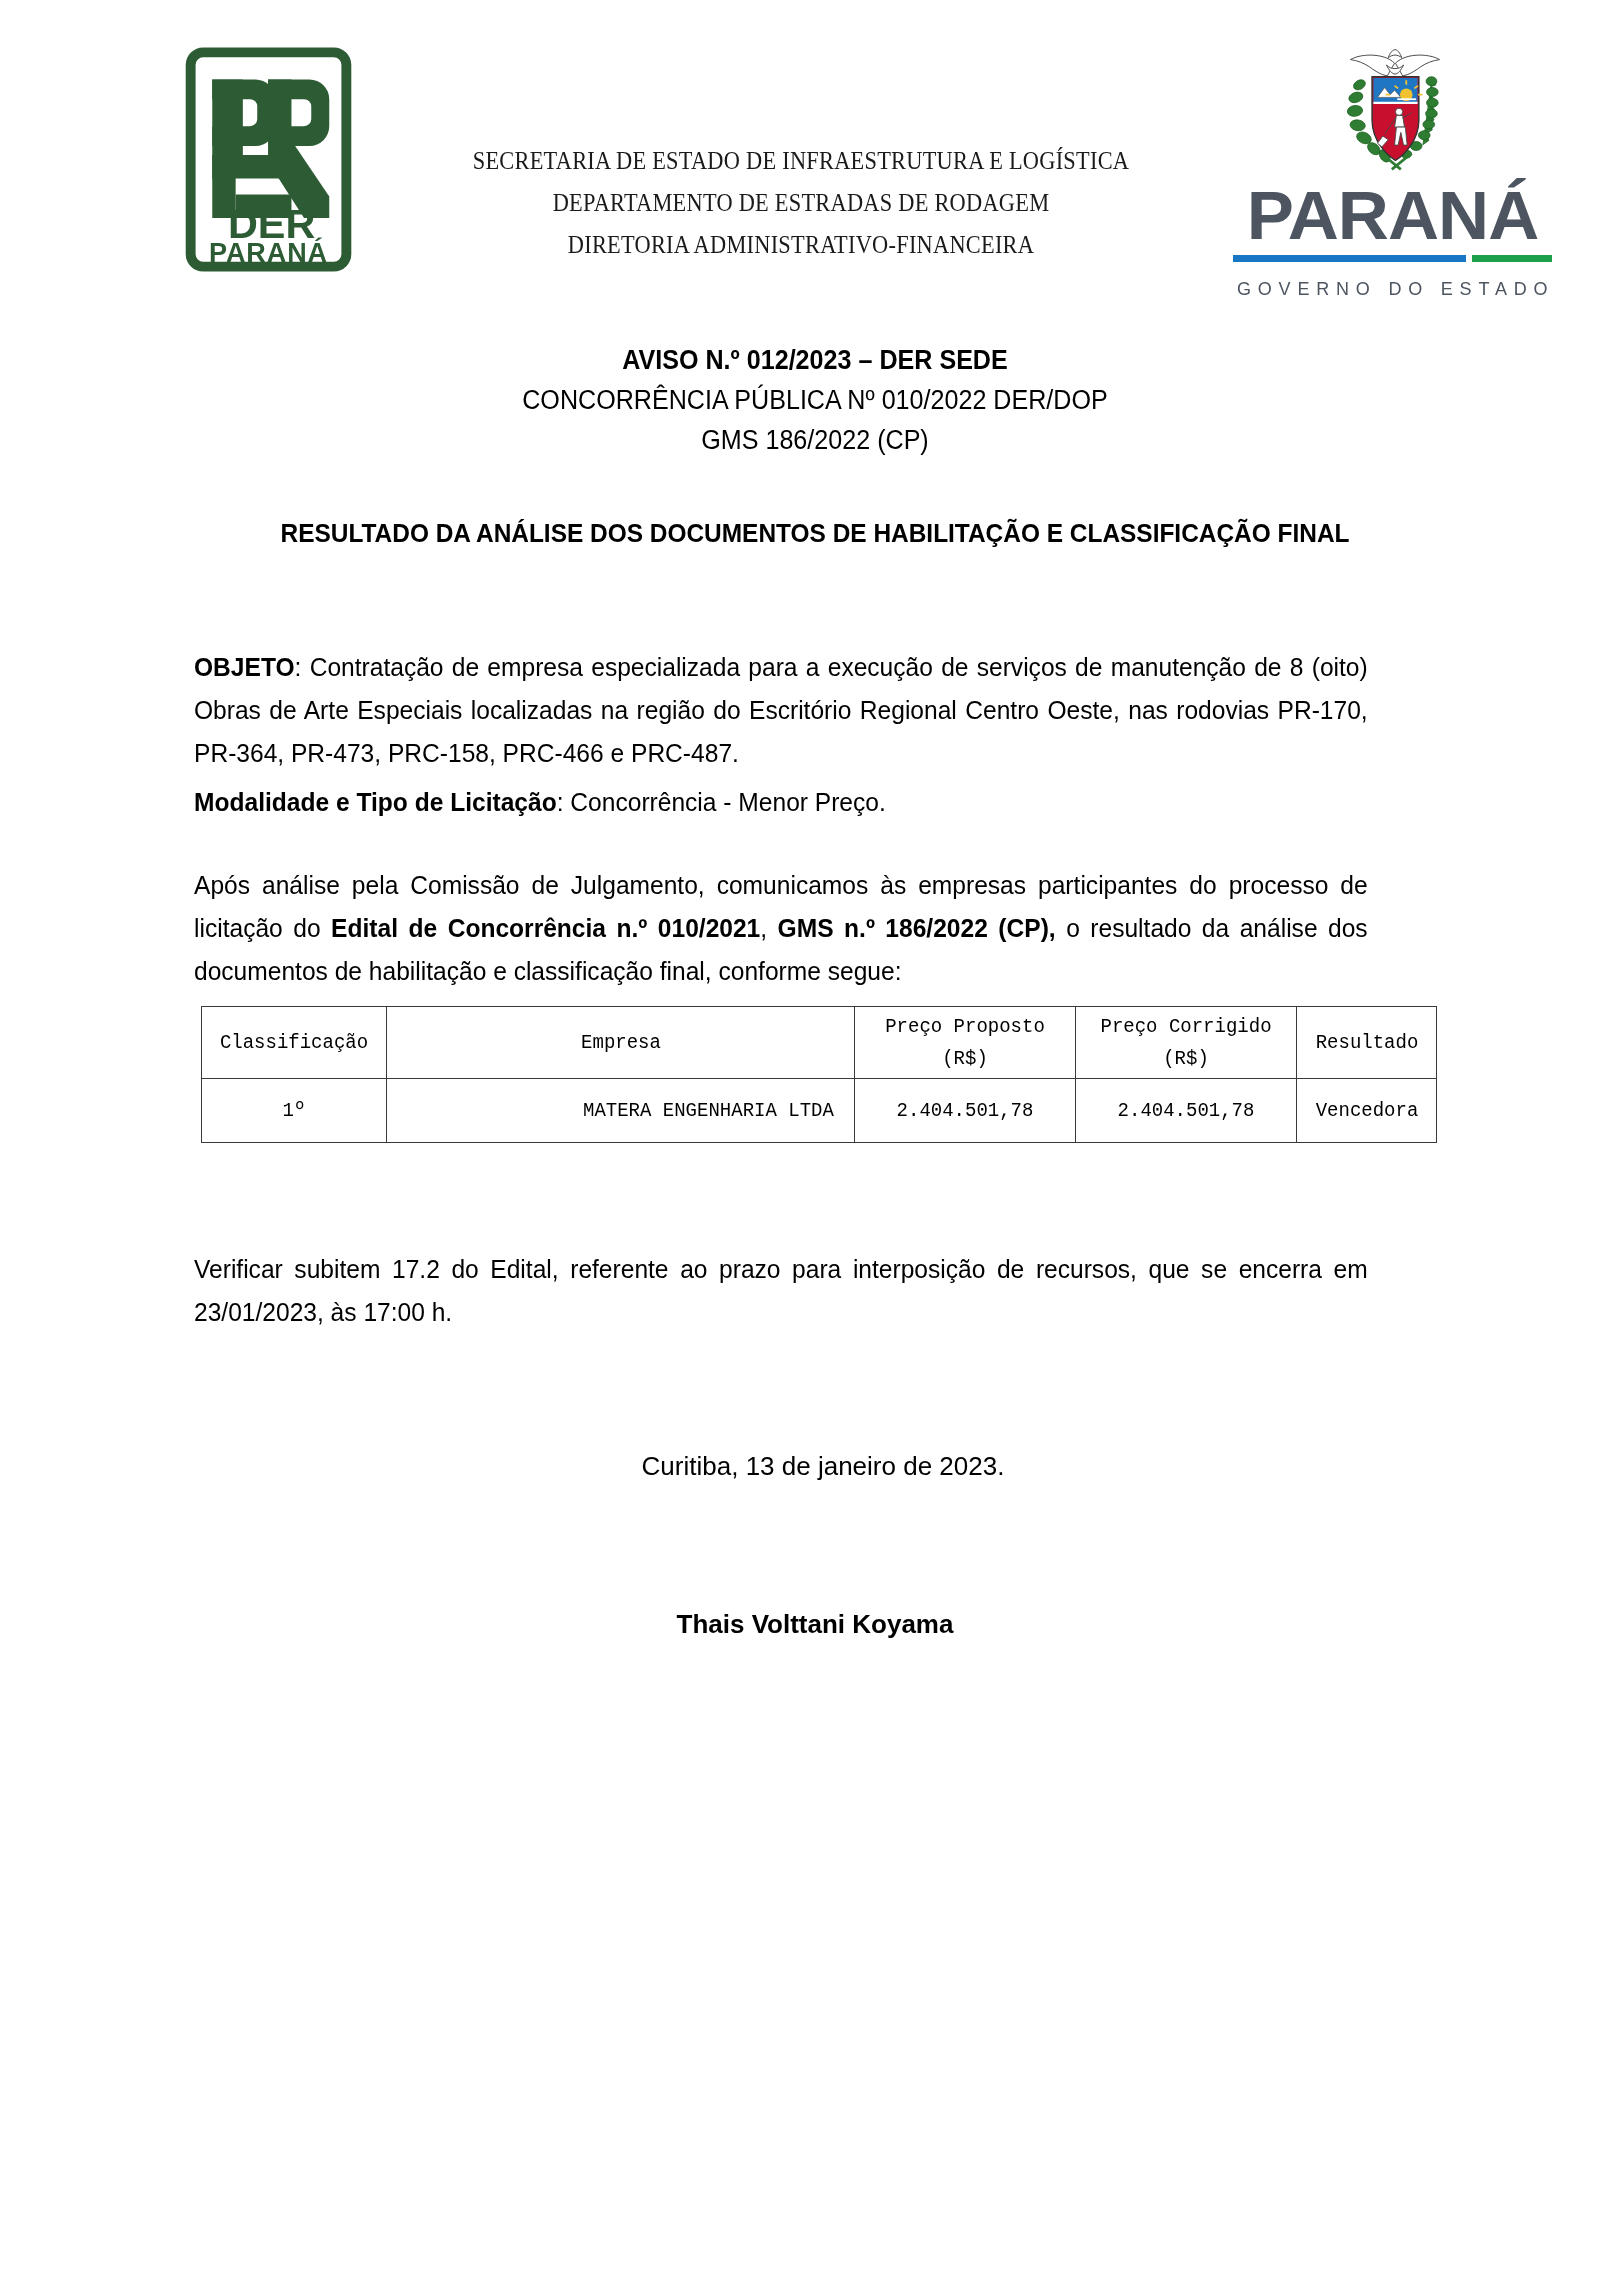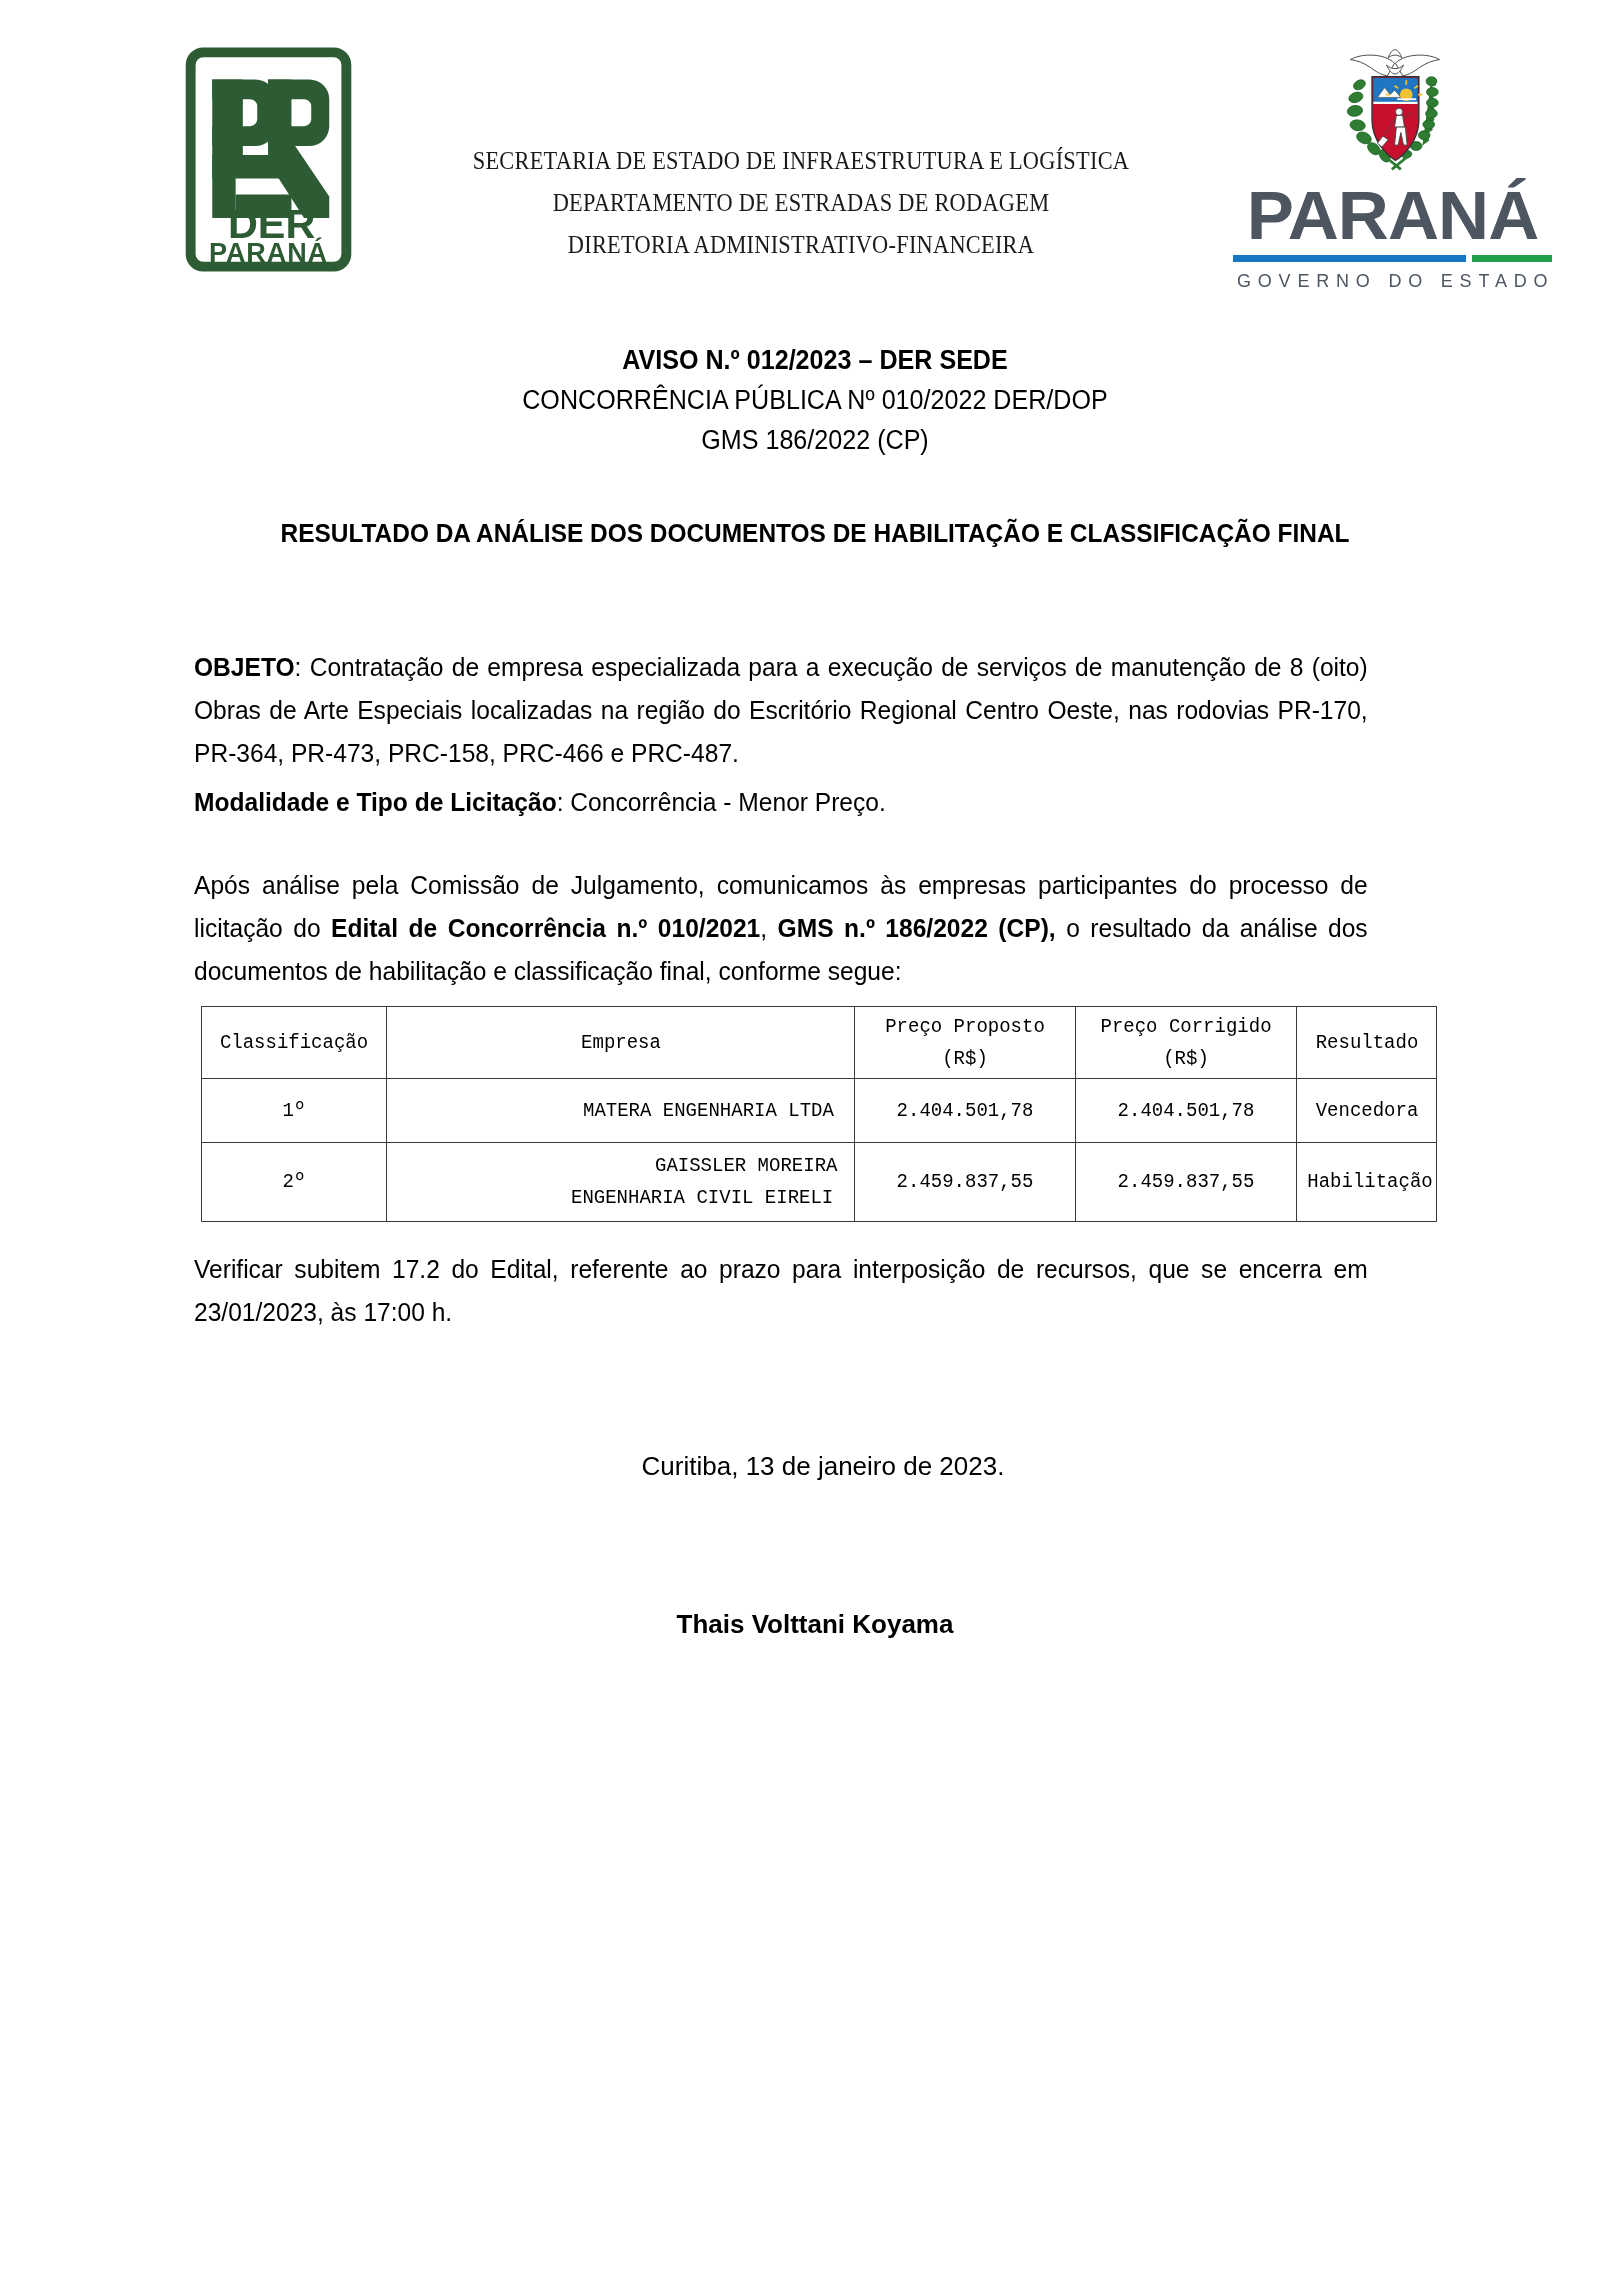--- a/index.html
+++ b/index.html
@@ -93,21 +93,21 @@
     margin: 8px auto 0 auto;
     display: flex;
   }
   .pr-bar-blue { flex: 0 0 73%; background: #1877c4; }
   .pr-bar-gap  { flex: 0 0 2%; background: #ffffff; }
   .pr-bar-green{ flex: 0 0 25%; background: #1ea04a; }
   .pr-sub {
     font-size: 18px;
     letter-spacing: 6.8px;
     color: #4c5560;
-    margin-top: 9px;
+    margin-top: 17px;
     font-weight: normal;
     padding-left: 6.3px;
   }
 
   
   .content {
     position: absolute;
     left: 194px;
     top: 0;
     width: 1242px;
@@ -400,38 +400,20 @@
             <td>
               <span class="tbl-inner">2.404.501,78</span>
             </td>
             <td>
               <span class="tbl-inner">2.404.501,78</span>
             </td>
             <td class="bold-cell">
               <span class="tbl-inner">Vencedora</span>
             </td>
           </tr>
-          <tr class="r2">
-            <td>
-              <span class="tbl-inner">2º</span>
-            </td>
-            <td class="cell-emp">
-              <span class="tbl-inner-left">GAISSLER MOREIRA</span><br>
-              <span class="tbl-inner-left">ENGENHARIA CIVIL EIRELI</span>
-            </td>
-            <td>
-              <span class="tbl-inner">2.459.837,55</span>
-            </td>
-            <td>
-              <span class="tbl-inner">2.459.837,55</span>
-            </td>
-            <td>
-              <span class="tbl-inner">Habilitação</span>
-            </td>
-          </tr>
         </tbody>
       </table>
     </div>
 
     <div class="para p-verificar">Verificar subitem 17.2 do Edital, referente ao prazo para interposição de recursos, que se encerra em 23/01/2023, às 17:00 h.</div>
 
     <div class="cidade-data">Curitiba, 13 de janeiro de 2023.</div>
 
     <div class="assinatura">
       <div class="nome">Thais Volttani Koyama</div>

